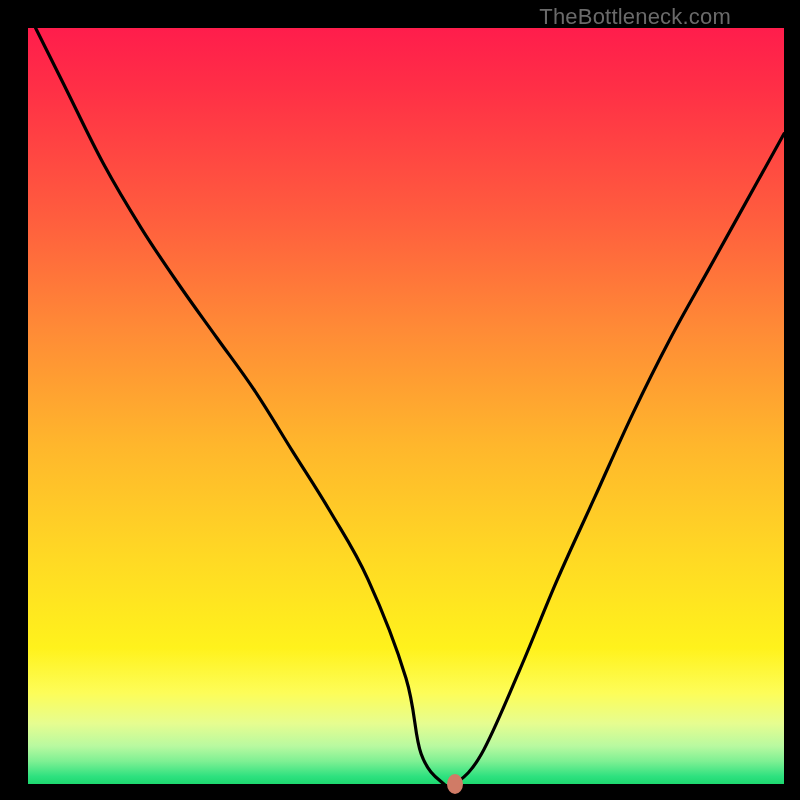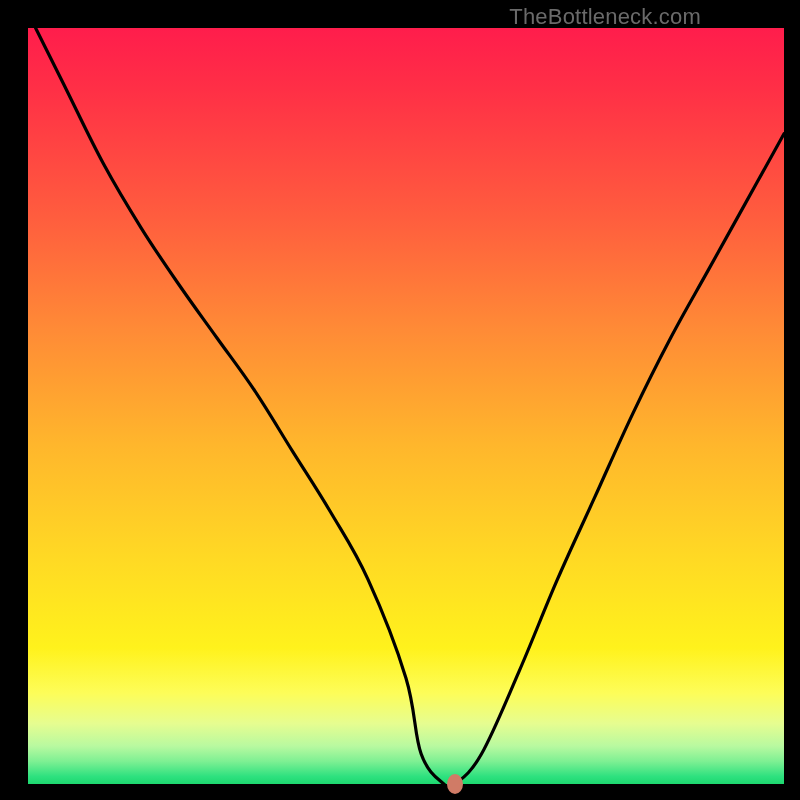--- a/index.html
+++ b/index.html
@@ -11,20 +11,21 @@
     font-family: Arial, Helvetica, sans-serif;
     overflow: hidden;
   }
   .frame {
     position: absolute;
     left: 0;
     top: 0;
     width: 717px;
     height: 800px;
     background: #000;
+    padding-left: 30px;
   }
   .plot-area {
     position: absolute;
     left: 28px;
     top: 28px;
     width: 756px;
     height: 756px;
     
     background: linear-gradient(
       to bottom,

